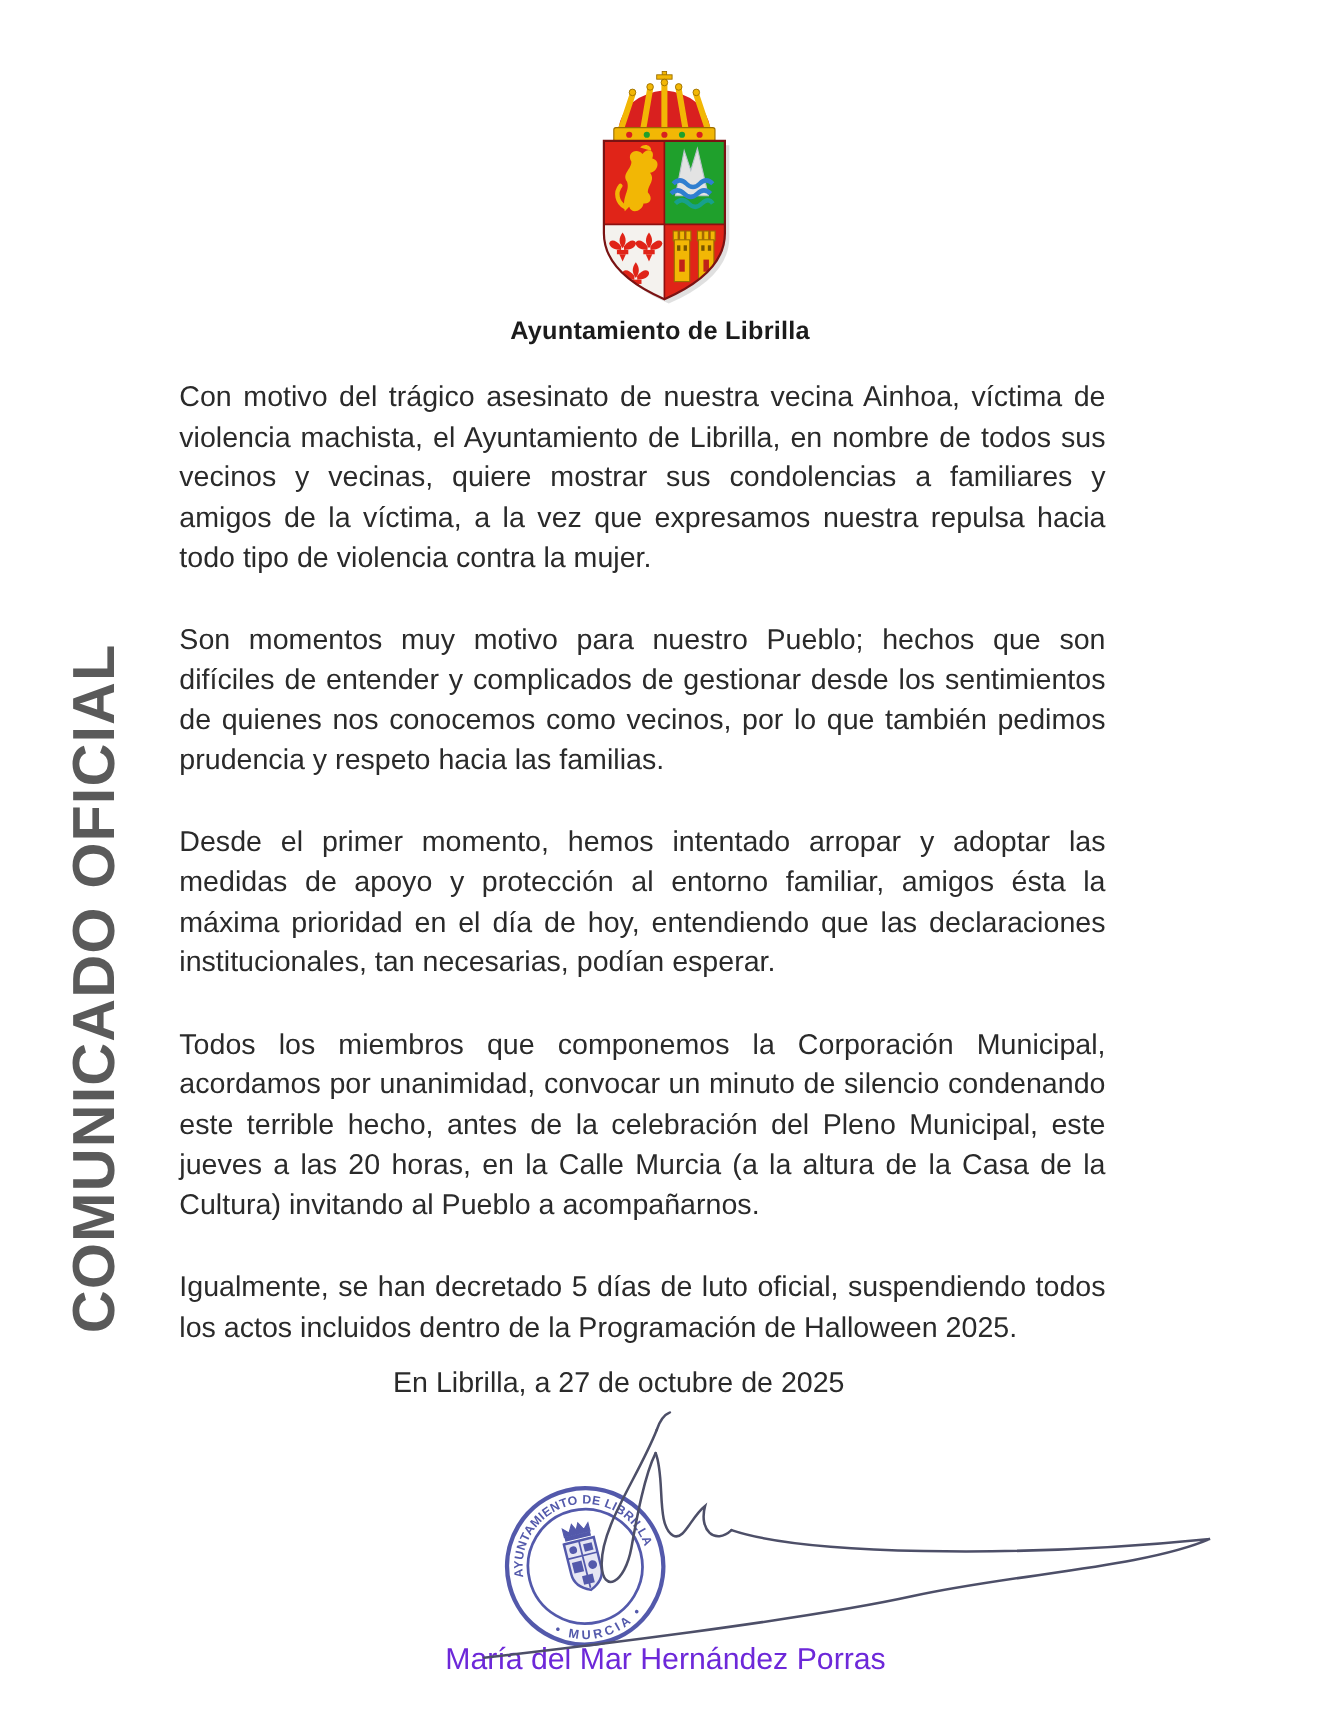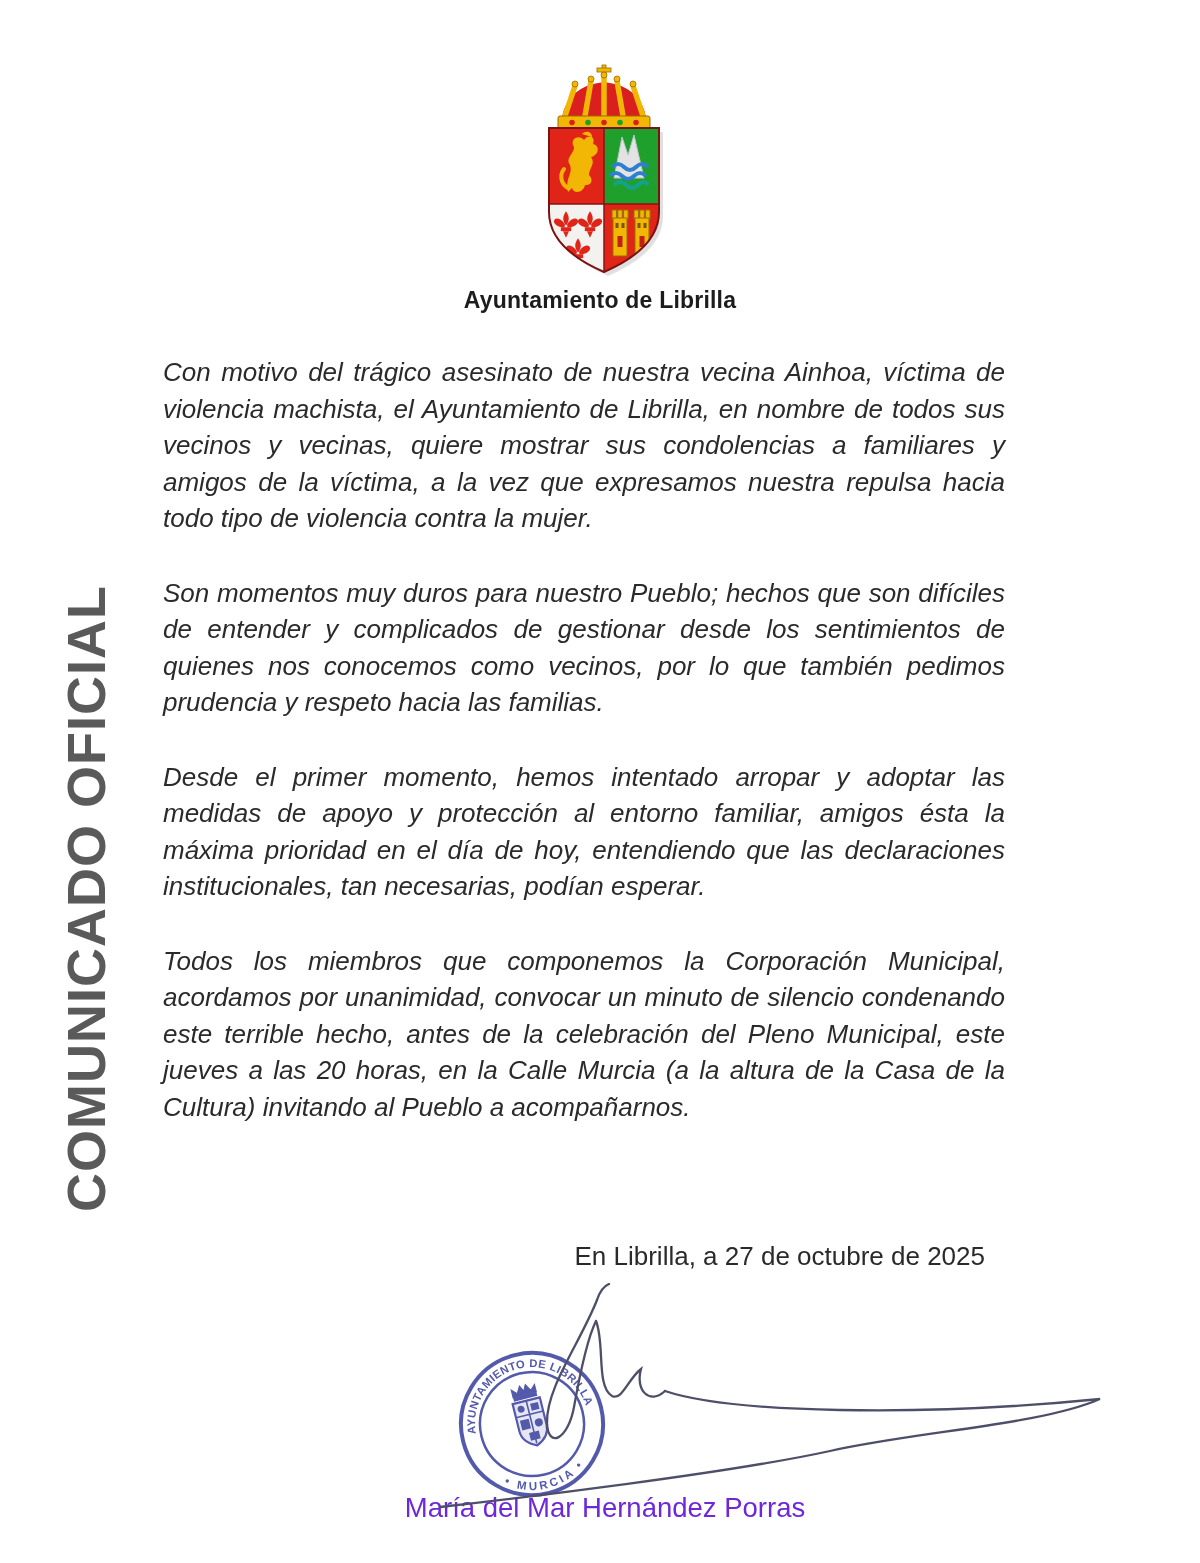--- a/index.html
+++ b/index.html
@@ -31,24 +31,24 @@
     margin:0;text-align:center;
     font-size:23px;font-weight:bold;color:#1c1c1c;
     letter-spacing:0.2px;
   }
   .body-col{
     position:absolute;left:163px;top:342px;width:842px;
     font-size:26px;line-height:36.5px;
     text-align:justify;
     color:#2a2a2a;
   }
-  .body-col p{margin:12px 0 38px 0;font-style:italic;}
+  .body-col p{margin:0 0 38px 0;}
   .closing{
     position:absolute;left:140px;top:1236px;width:845px;
-    text-align:right;
+    text-align:center;
     font-size:26px;line-height:41px;color:#2a2a2a;
   }
   .signer-name{
     position:absolute;left:170px;top:1492px;width:870px;
     text-align:center;
     font-size:27.5px;color:#6d28d9;
   }
   .sig-area{
     position:absolute;left:400px;top:1283px;
     width:730px;height:240px;
@@ -160,23 +160,24 @@
         </g>
         <path d="M11,64 H121 V148 Q121,184 66,208 Q11,184 11,148 Z" fill="none" stroke="#7a1313" stroke-width="2"></path>
       </g>
     </svg>
   </div>
 
   <h1 class="heading">Ayuntamiento de Librilla</h1>
 
   <div class="body-col">
     <p>Con motivo del trágico asesinato de nuestra vecina Ainhoa, víctima de violencia machista, el Ayuntamiento de Librilla, en nombre de todos sus vecinos y vecinas,  quiere mostrar sus condolencias a familiares y amigos de la víctima, a la vez que expresamos nuestra repulsa hacia todo tipo de violencia contra la mujer.</p>
-    <p>Son momentos muy duros para nuestro Pueblo; hechos que son difíciles de entender y complicados de gestionar desde los sentimientos de quienes nos conocemos como vecinos, por lo que también pedimos prudencia y respeto hacia las familias.</p>
+    <p>Son momentos muy motivo para nuestro Pueblo; hechos que son difíciles de entender y complicados de gestionar desde los sentimientos de quienes nos conocemos como vecinos, por lo que también pedimos prudencia y respeto hacia las familias.</p>
     <p>Desde el primer momento, hemos intentado arropar y adoptar las medidas de apoyo y protección al entorno familiar, amigos ésta la máxima prioridad en el día de hoy, entendiendo que las declaraciones institucionales, tan necesarias, podían esperar.</p>
     <p>Todos los miembros que componemos la Corporación Municipal, acordamos por unanimidad, convocar un minuto de silencio condenando este terrible hecho, antes de la celebración del Pleno Municipal, este jueves a las 20 horas, en la Calle Murcia (a la altura de la Casa de la Cultura) invitando al Pueblo a acompañarnos.</p>
+    <p>Igualmente, se han decretado 5 días de luto oficial, suspendiendo todos los actos incluidos dentro de la Programación de Halloween 2025.</p>
   </div>
 
   <div class="closing">
     <div>En Librilla, a 27 de octubre de 2025</div>
   </div>
 
   <div class="signer-name">María del Mar Hernández Porras</div>
 
   <div class="sig-area">
     <svg width="730" height="240" viewBox="0 0 730 240">

